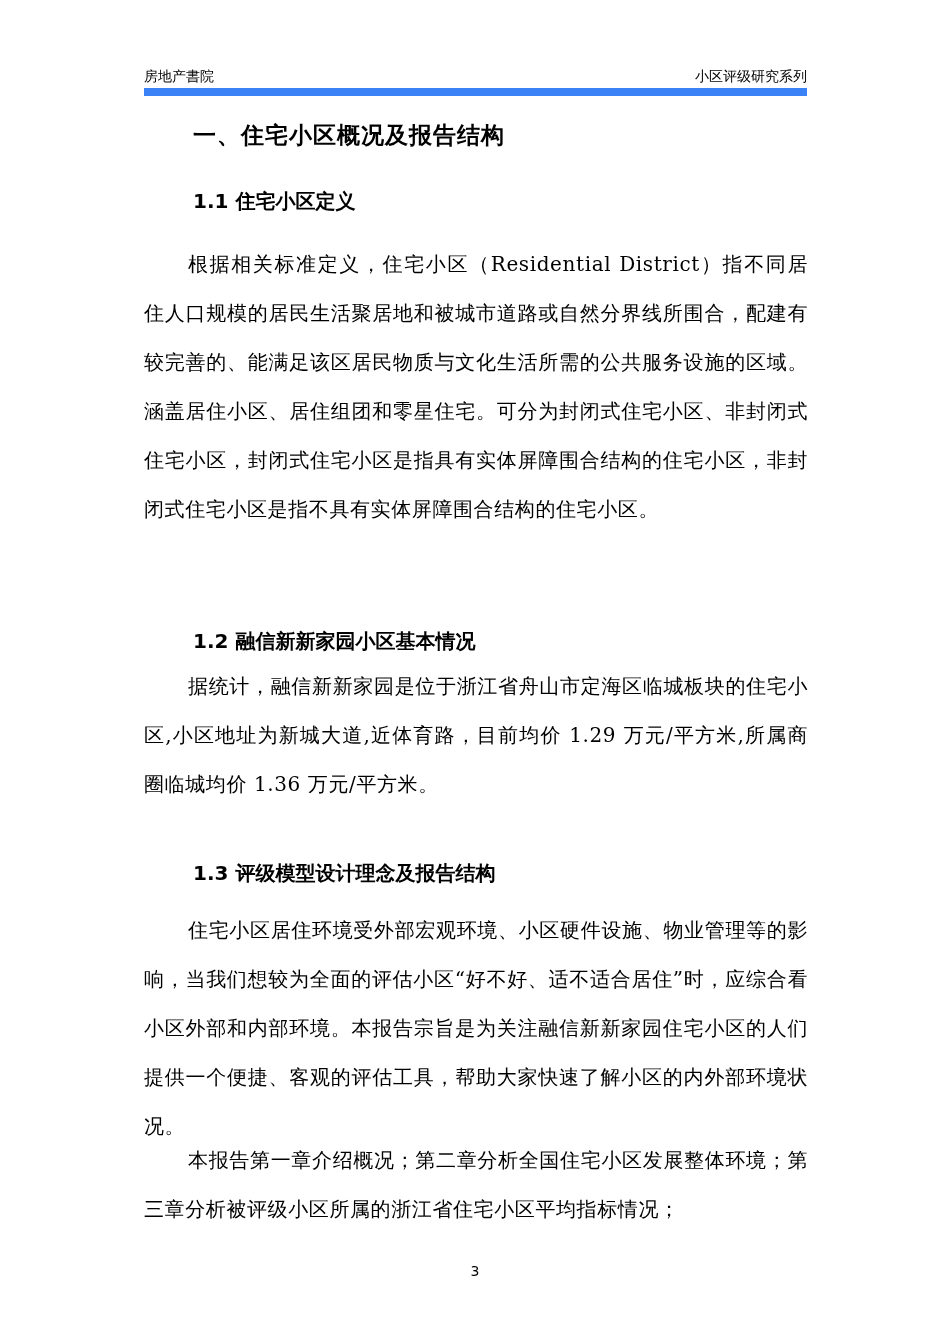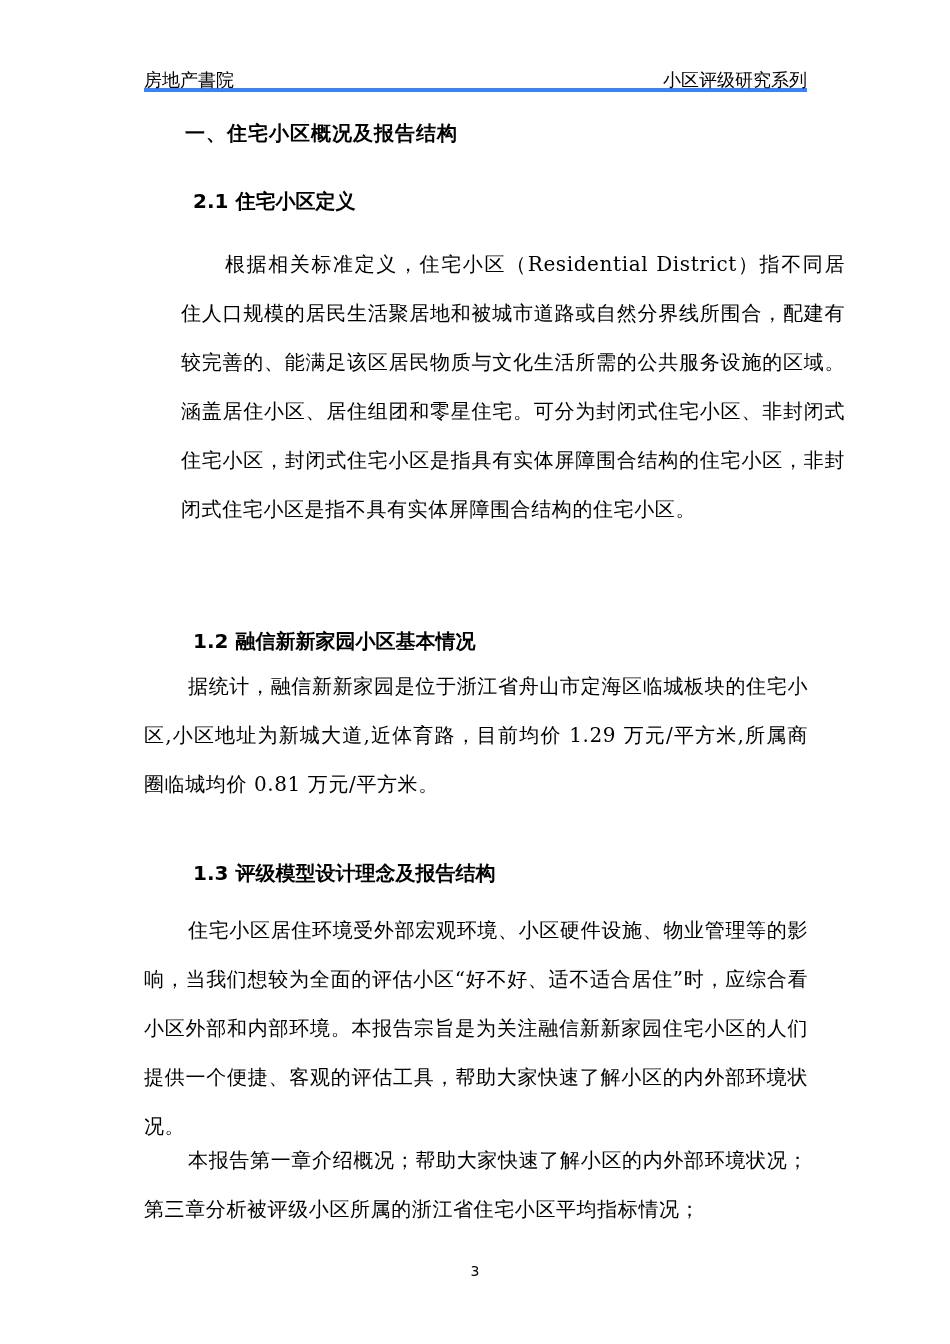--- a/index.html
+++ b/index.html
@@ -1,44 +1,44 @@
 <!DOCTYPE html>
 <html><head>
 <meta charset="utf-8">
 <style>
   html, body { margin: 0; padding: 0; background: #ffffff; }
   body { width: 950px; height: 1344px; position: relative; overflow: hidden;
          font-family: "DejaVu Serif", "Liberation Serif", serif; color: #000; }
   .header { position: absolute; left: 144px; right: 143px; top: 66px; height: 22px;
-            border-bottom: 4px solid #3b82f6; font-family: Liberation Serif, serif;
-            font-size: 18px; }
+            border-bottom: 8px solid #3b82f6; font-family: Liberation Serif, serif;
+            font-size: 14px; }
   .header-left { position: absolute; left: 0; top: 2px; }
   .header-right { position: absolute; right: 0; top: 2px; margin-left: 44px; }
-  .h1 { position: absolute; left: 185px; top: 120px; font-size: 20px; font-weight: bold;
+  .h1 { position: absolute; left: 193px; top: 120px; font-size: 23px; font-weight: bold;
         font-family: "DejaVu Sans", "Liberation Sans", sans-serif; letter-spacing: 1px; }
   .h2 { position: absolute; left: 193px; font-size: 20px; font-weight: bold;
         font-family: "DejaVu Sans", "Liberation Sans", sans-serif; }
   .para { position: absolute; left: 144px; width: 664px; font-size: 20px; line-height: 49px;
           text-align: justify; text-indent: 44px; letter-spacing: 0.6px; }
   .page-num { position: absolute; left: 0; right: 0; top: 1263px; text-align: center;
               font-size: 14px; font-family: "DejaVu Sans", "Liberation Sans", sans-serif; }
 </style>
 </head>
 <body>
 
 <div class="header">
   <span class="header-left">房地产書院</span>
   <span class="header-right">小区评级研究系列</span>
 </div>
 
 <div class="h1">一、住宅小区概况及报告结构</div>
 
-<div class="h2" style="top:188px;">2.1 住宅小区定义</div>
-<div class="para" style="top:240px;margin-left:37px;">根据相关标准定义，住宅小区（Residential District）指不同居住人口规模的居民生活聚居地和被城市道路或自然分界线所围合，配建有较完善的、能满足该区居民物质与文化生活所需的公共服务设施的区域。涵盖居住小区、居住组团和零星住宅。可分为封闭式住宅小区、非封闭式住宅小区，封闭式住宅小区是指具有实体屏障围合结构的住宅小区，非封闭式住宅小区是指不具有实体屏障围合结构的住宅小区。</div>
+<div class="h2" style="top:188px;">1.1 住宅小区定义</div>
+<div class="para" style="top:240px;">根据相关标准定义，住宅小区（Residential District）指不同居住人口规模的居民生活聚居地和被城市道路或自然分界线所围合，配建有较完善的、能满足该区居民物质与文化生活所需的公共服务设施的区域。涵盖居住小区、居住组团和零星住宅。可分为封闭式住宅小区、非封闭式住宅小区，封闭式住宅小区是指具有实体屏障围合结构的住宅小区，非封闭式住宅小区是指不具有实体屏障围合结构的住宅小区。</div>
 
 <div class="h2" style="top:628px;">1.2 融信新新家园小区基本情况</div>
-<div class="para" style="top:662px;">据统计，融信新新家园是位于浙江省舟山市定海区临城板块的住宅小区,小区地址为新城大道,近体育路，目前均价 1.29 万元/平方米,所属商圈临城均价 0.81 万元/平方米。</div>
+<div class="para" style="top:662px;">据统计，融信新新家园是位于浙江省舟山市定海区临城板块的住宅小区,小区地址为新城大道,近体育路，目前均价 1.29 万元/平方米,所属商圈临城均价 1.36 万元/平方米。</div>
 
 <div class="h2" style="top:836px;margin-top:24px;">1.3 评级模型设计理念及报告结构</div>
 <div class="para" style="top:906px;">住宅小区居住环境受外部宏观环境、小区硬件设施、物业管理等的影响，当我们想较为全面的评估小区“好不好、适不适合居住”时，应综合看小区外部和内部环境。本报告宗旨是为关注融信新新家园住宅小区的人们提供一个便捷、客观的评估工具，帮助大家快速了解小区的内外部环境状况。</div>
-<div class="para" style="top:1136px;">本报告第一章介绍概况；帮助大家快速了解小区的内外部环境状况；第三章分析被评级小区所属的浙江省住宅小区平均指标情况；</div>
+<div class="para" style="top:1136px;">本报告第一章介绍概况；第二章分析全国住宅小区发展整体环境；第三章分析被评级小区所属的浙江省住宅小区平均指标情况；</div>
 
 <div class="page-num">3</div>
 
 </body></html>

